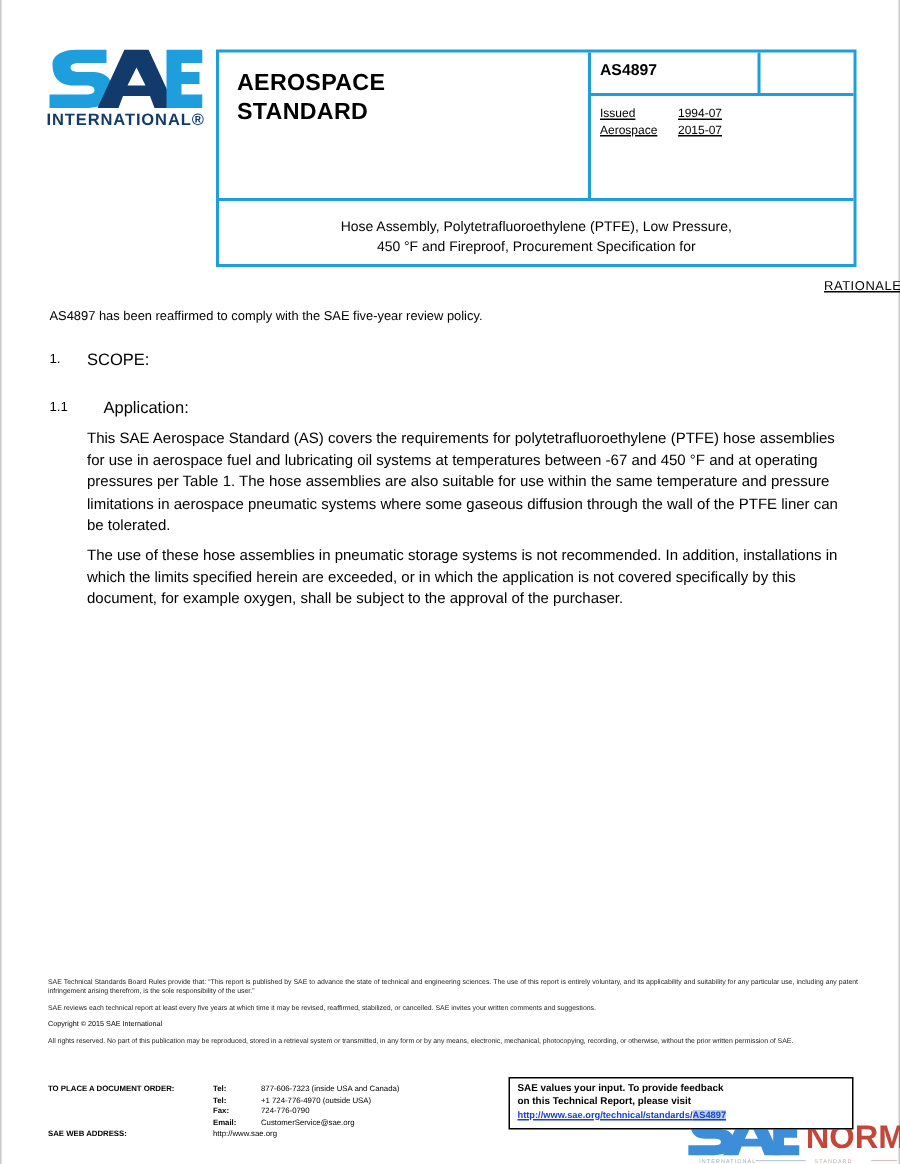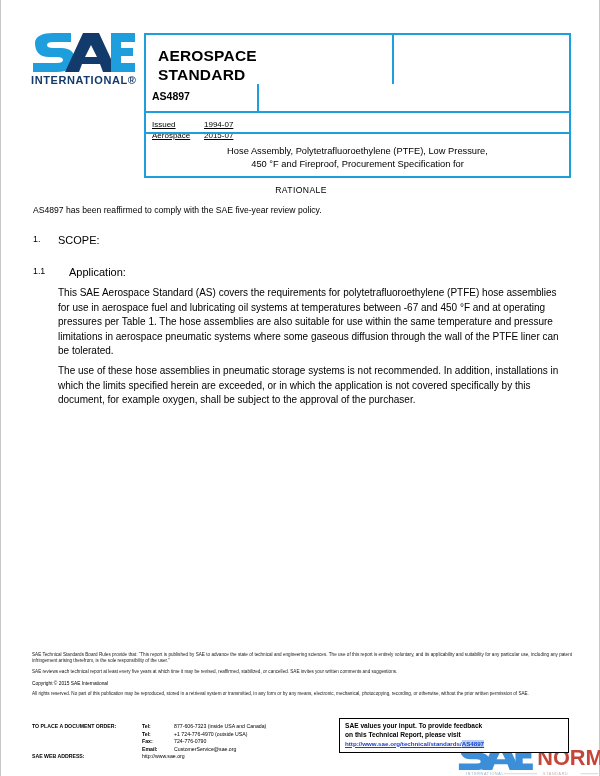--- a/index.html
+++ b/index.html
@@ -58,21 +58,20 @@
     height: 145px;
     border: 2px solid #1f9ede;
     box-sizing: border-box;
   }
   .hdr-top {
     position: absolute;
     left: 0; top: 0;
     right: 0;
     height: 97px;
     display: flex;
-    flex-direction: column;
   }
   .hdr-title-cell {
     width: 248px;
     border-right: 2px solid #1f9ede;
     box-sizing: border-box;
     padding: 11px 0 0 12px;
   }
   .hdr-title-cell .line {
     font-size: 15.5px;
     font-weight: bold;
@@ -122,23 +121,24 @@
   .hdr-bottom .line {
     font-size: 9.3px;
     line-height: 12.5px;
   }
 
   
   .rationale-head {
     position: absolute;
     left: 0; top: 185px;
     width: 600px;
-    text-align: center;
+    text-align: right;
     font-size: 8.6px;
     letter-spacing: 0.4px;
+    text-decoration: underline;
   }
   .rationale-text {
     position: absolute;
     left: 32px;
     top: 205px;
     font-size: 8.6px;
   }
   .sec-num {
     position: absolute;
     font-size: 8.8px;

